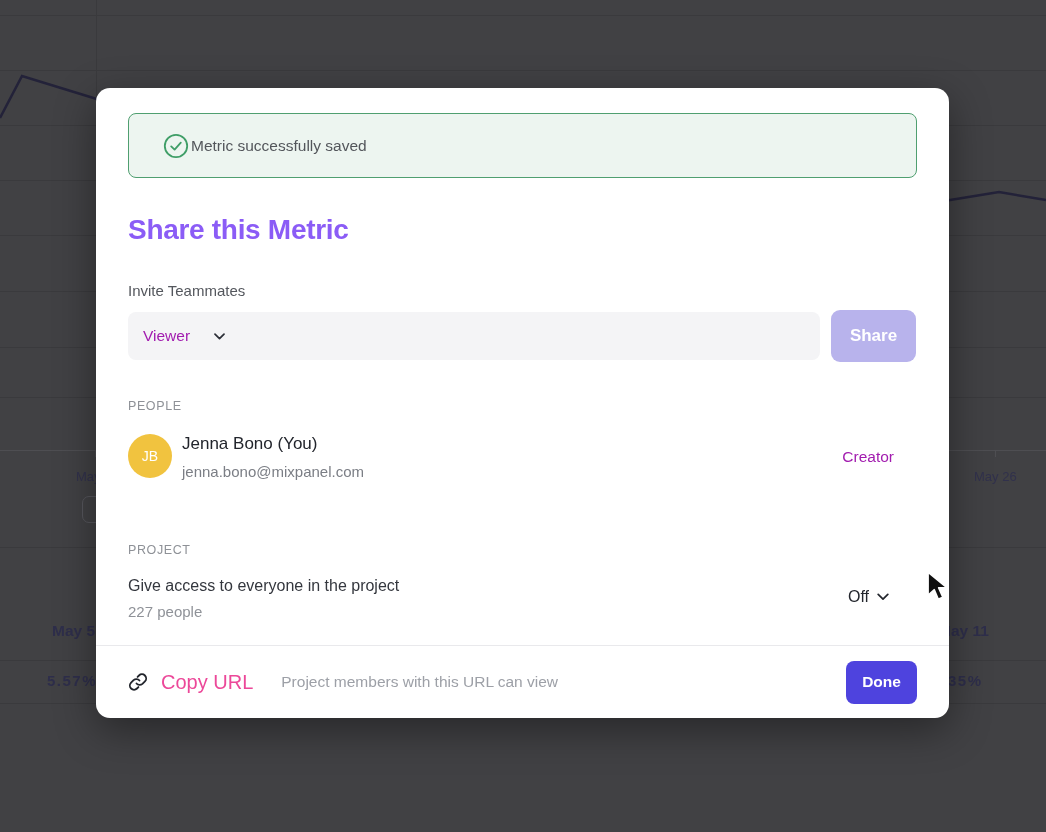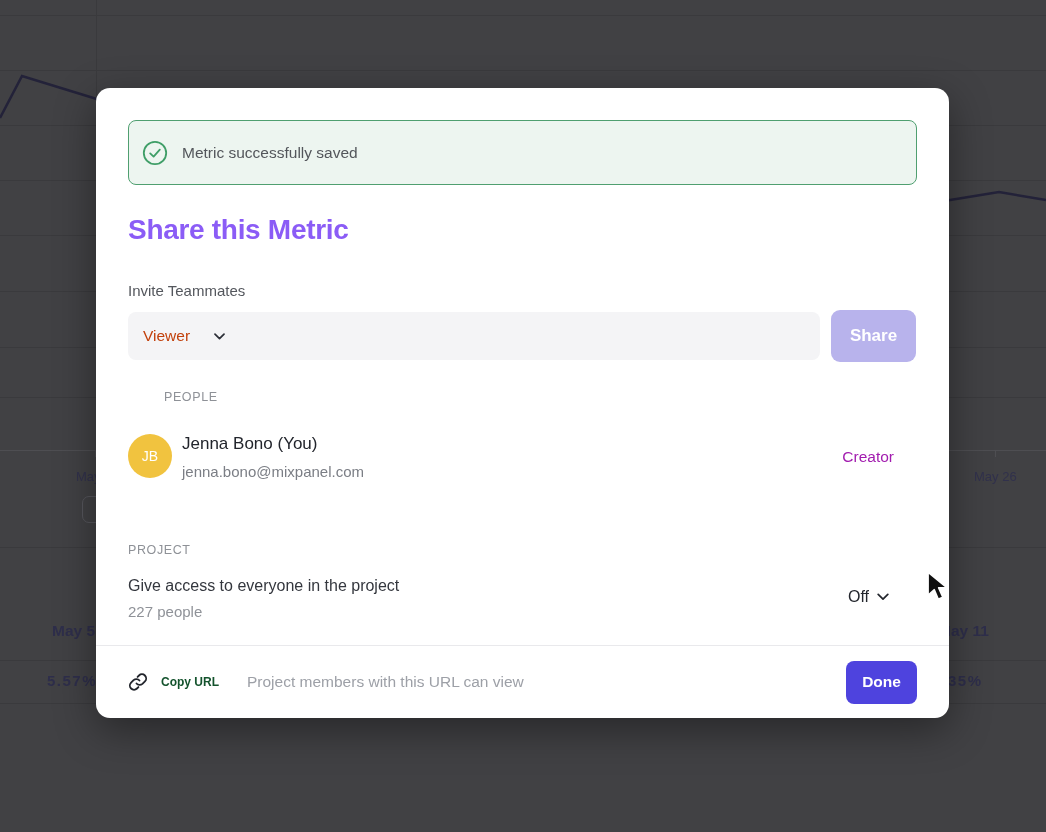--- a/index.html
+++ b/index.html
@@ -17,68 +17,68 @@
   .bd-badge { position:absolute; left:82px; top:496px; width:40px; height:27px;
               border:1px solid #56565c; border-radius:7px; }
   .tbl-date { position:absolute; top:622px; font-size:15.5px; font-weight:600; color:#2e2e4b; }
   .tbl-val  { position:absolute; top:672px; font-size:15px; color:#2e2e4b; letter-spacing:1.5px;font-weight:bold; }
 
   
   .modal { position:absolute; left:96px; top:88px; width:853px; height:630px;
            background:#ffffff; border-radius:14px;
            box-shadow:0 12px 40px rgba(0,0,0,.4); }
 
-  .banner { position:absolute; left:32px; top:32px; width:789px; height:65px;
+  .banner { position:absolute; left:32px; top:25px; width:789px; height:65px;
             background:#edf5f0; border:1px solid #4f9f70; border-radius:8px;
-            display:flex; align-items:center; padding-left:13px; gap:14px; }
+            display:flex; align-items:center; padding-left:34px; gap:2px; }
   .banner-text { font-size:15.5px; color:#53565b; }
 
   .modal-title { position:absolute; left:32px; top:126px; font-size:28px; font-weight:700;
                  color:#8b5cf6; letter-spacing:-0.3px; }
 
   .invite-label { position:absolute; left:32px; top:194px; font-size:15px; font-weight:500; color:#54575d; }
 
   .input-wrap { position:absolute; left:32px; top:224px; width:692px; height:48px;
                 background:#f4f4f6; border-radius:8px; display:flex; align-items:center;
                 padding:0 18px 0 15px; }
   .invite-input { flex:1; border:none; background:transparent; outline:none;
                   font-family:"Liberation Sans", sans-serif; font-size:17px; color:#23262c; }
   .invite-input::placeholder { color:#9aa0a8; }
   .role-select { display:flex; align-items:center; gap:24px; font-size:15.5px; font-weight:500;
-                 color:#c2410c; cursor:pointer; background:none; border:none;
+                 color:#a21caf; cursor:pointer; background:none; border:none;
                  font-family:"Liberation Sans", sans-serif; }
 
   .share-btn { position:absolute; left:735px; top:222px; width:85px; height:52px;
                background:#b8b3ec; border:none; border-radius:9px; color:#ffffff;
                font-size:17px; font-weight:700; font-family:"Liberation Sans", sans-serif; }
 
   .section-label { position:absolute; left:32px; font-size:12.5px; letter-spacing:.6px;
                    font-weight:500; color:#8e9197; }
-  .people-label { top:302px;margin-left:36px; }
+  .people-label { top:311px; }
   .project-label { top:455px; }
 
   .avatar { position:absolute; left:32px; top:346px; width:44px; height:44px; border-radius:50%;
             background:#f1c33f; color:#ffffff; font-size:14px; font-weight:400;
             display:flex; align-items:center; justify-content:center; }
   .member-name { position:absolute; left:86px; top:346px; font-size:17px; font-weight:400; color:#22252c; }
   .member-email { position:absolute; left:86px; top:375px; font-size:15px; color:#7b7e85;text-align:center; }
   .member-role { position:absolute; right:55px; top:360px; font-size:15.5px; color:#a21caf; }
 
   .access-title { position:absolute; left:32px; top:489px; font-size:16px; color:#34373e; }
   .access-sub { position:absolute; left:32px; top:515px; font-size:15px; color:#8f9298; }
   .off-select { position:absolute; left:752px; top:500px; display:flex; align-items:center; gap:8px;
                 font-size:16px; font-weight:500; color:#23262d; cursor:pointer;
                 background:none; border:none; font-family:"Liberation Sans", sans-serif; }
 
   .footer-divider { position:absolute; left:0; right:0; top:557px; height:1px; background:#e9e9ec; }
   .footer { position:absolute; left:32px; right:32px; top:558px; height:72px;
             display:flex; align-items:center; }
   .copy-url { display:flex; align-items:center; gap:13px; cursor:pointer;
               background:none; border:none; font-family:"Liberation Sans", sans-serif; }
-  .copy-url-label { font-size:12px; font-weight:700; color:#14532d; }
+  .copy-url-label { font-size:20px; font-weight:400; color:#ec4899; }
   .footer-hint { margin-left:28px; font-size:15.5px; color:#9da0a7; }
   .footer-spacer { flex:1; }
   .done-btn { width:71px; height:43px; background:#4e43de; border:none; border-radius:8px;
               color:#ffffff; font-size:15.5px; font-weight:700;
               font-family:"Liberation Sans", sans-serif; }
 
   .cursor { position:absolute; left:925px; top:571px; pointer-events:none; }
 </style>
 </head>
 <body>

